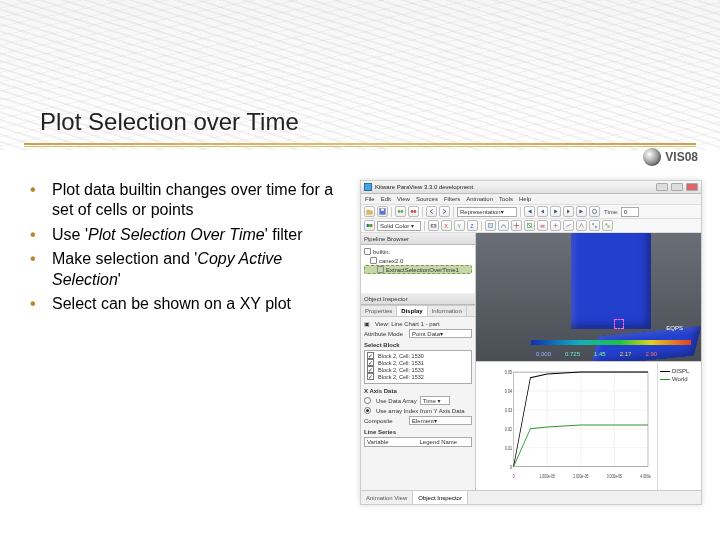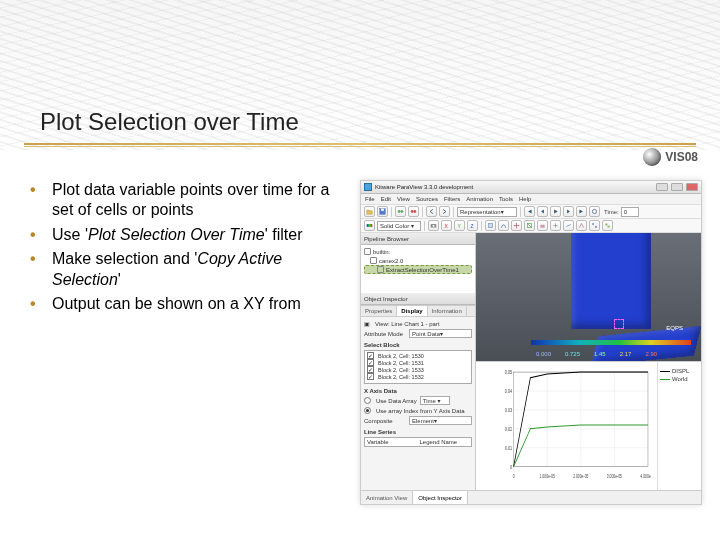--- a/index.html
+++ b/index.html
@@ -167,33 +167,33 @@
 </div>
 <div class="logo">
   <div class="orb"></div>
   <span>VIS08</span>
 </div>
 
 <div class="content">
   <ul id="bullets">
       <li>
         <span class="bullet">•</span>
-        <span class="txt">Plot data variable points over time for a set of cells or points</span>
+        <span class="txt">Plot data builtin changes over time for a set of cells or points</span>
       </li>
       <li>
         <span class="bullet">•</span>
         <span class="txt">Use '<em>Plot Selection Over Time</em>' filter</span>
       </li>
       <li>
         <span class="bullet">•</span>
         <span class="txt">Make selection and '<em>Copy Active Selection</em>'</span>
       </li>
       <li>
         <span class="bullet">•</span>
-        <span class="txt">Output can be shown on a XY from</span>
+        <span class="txt">Select can be shown on a XY plot</span>
       </li>
     </ul>
 </div>
 
 <div class="app">
   <div class="titlebar">
     <div class="pv"></div>
     <div class="wtitle">Kitware ParaView 3.3.0 development</div>
     <div class="wbtn"></div>
     <div class="wbtn"></div>

